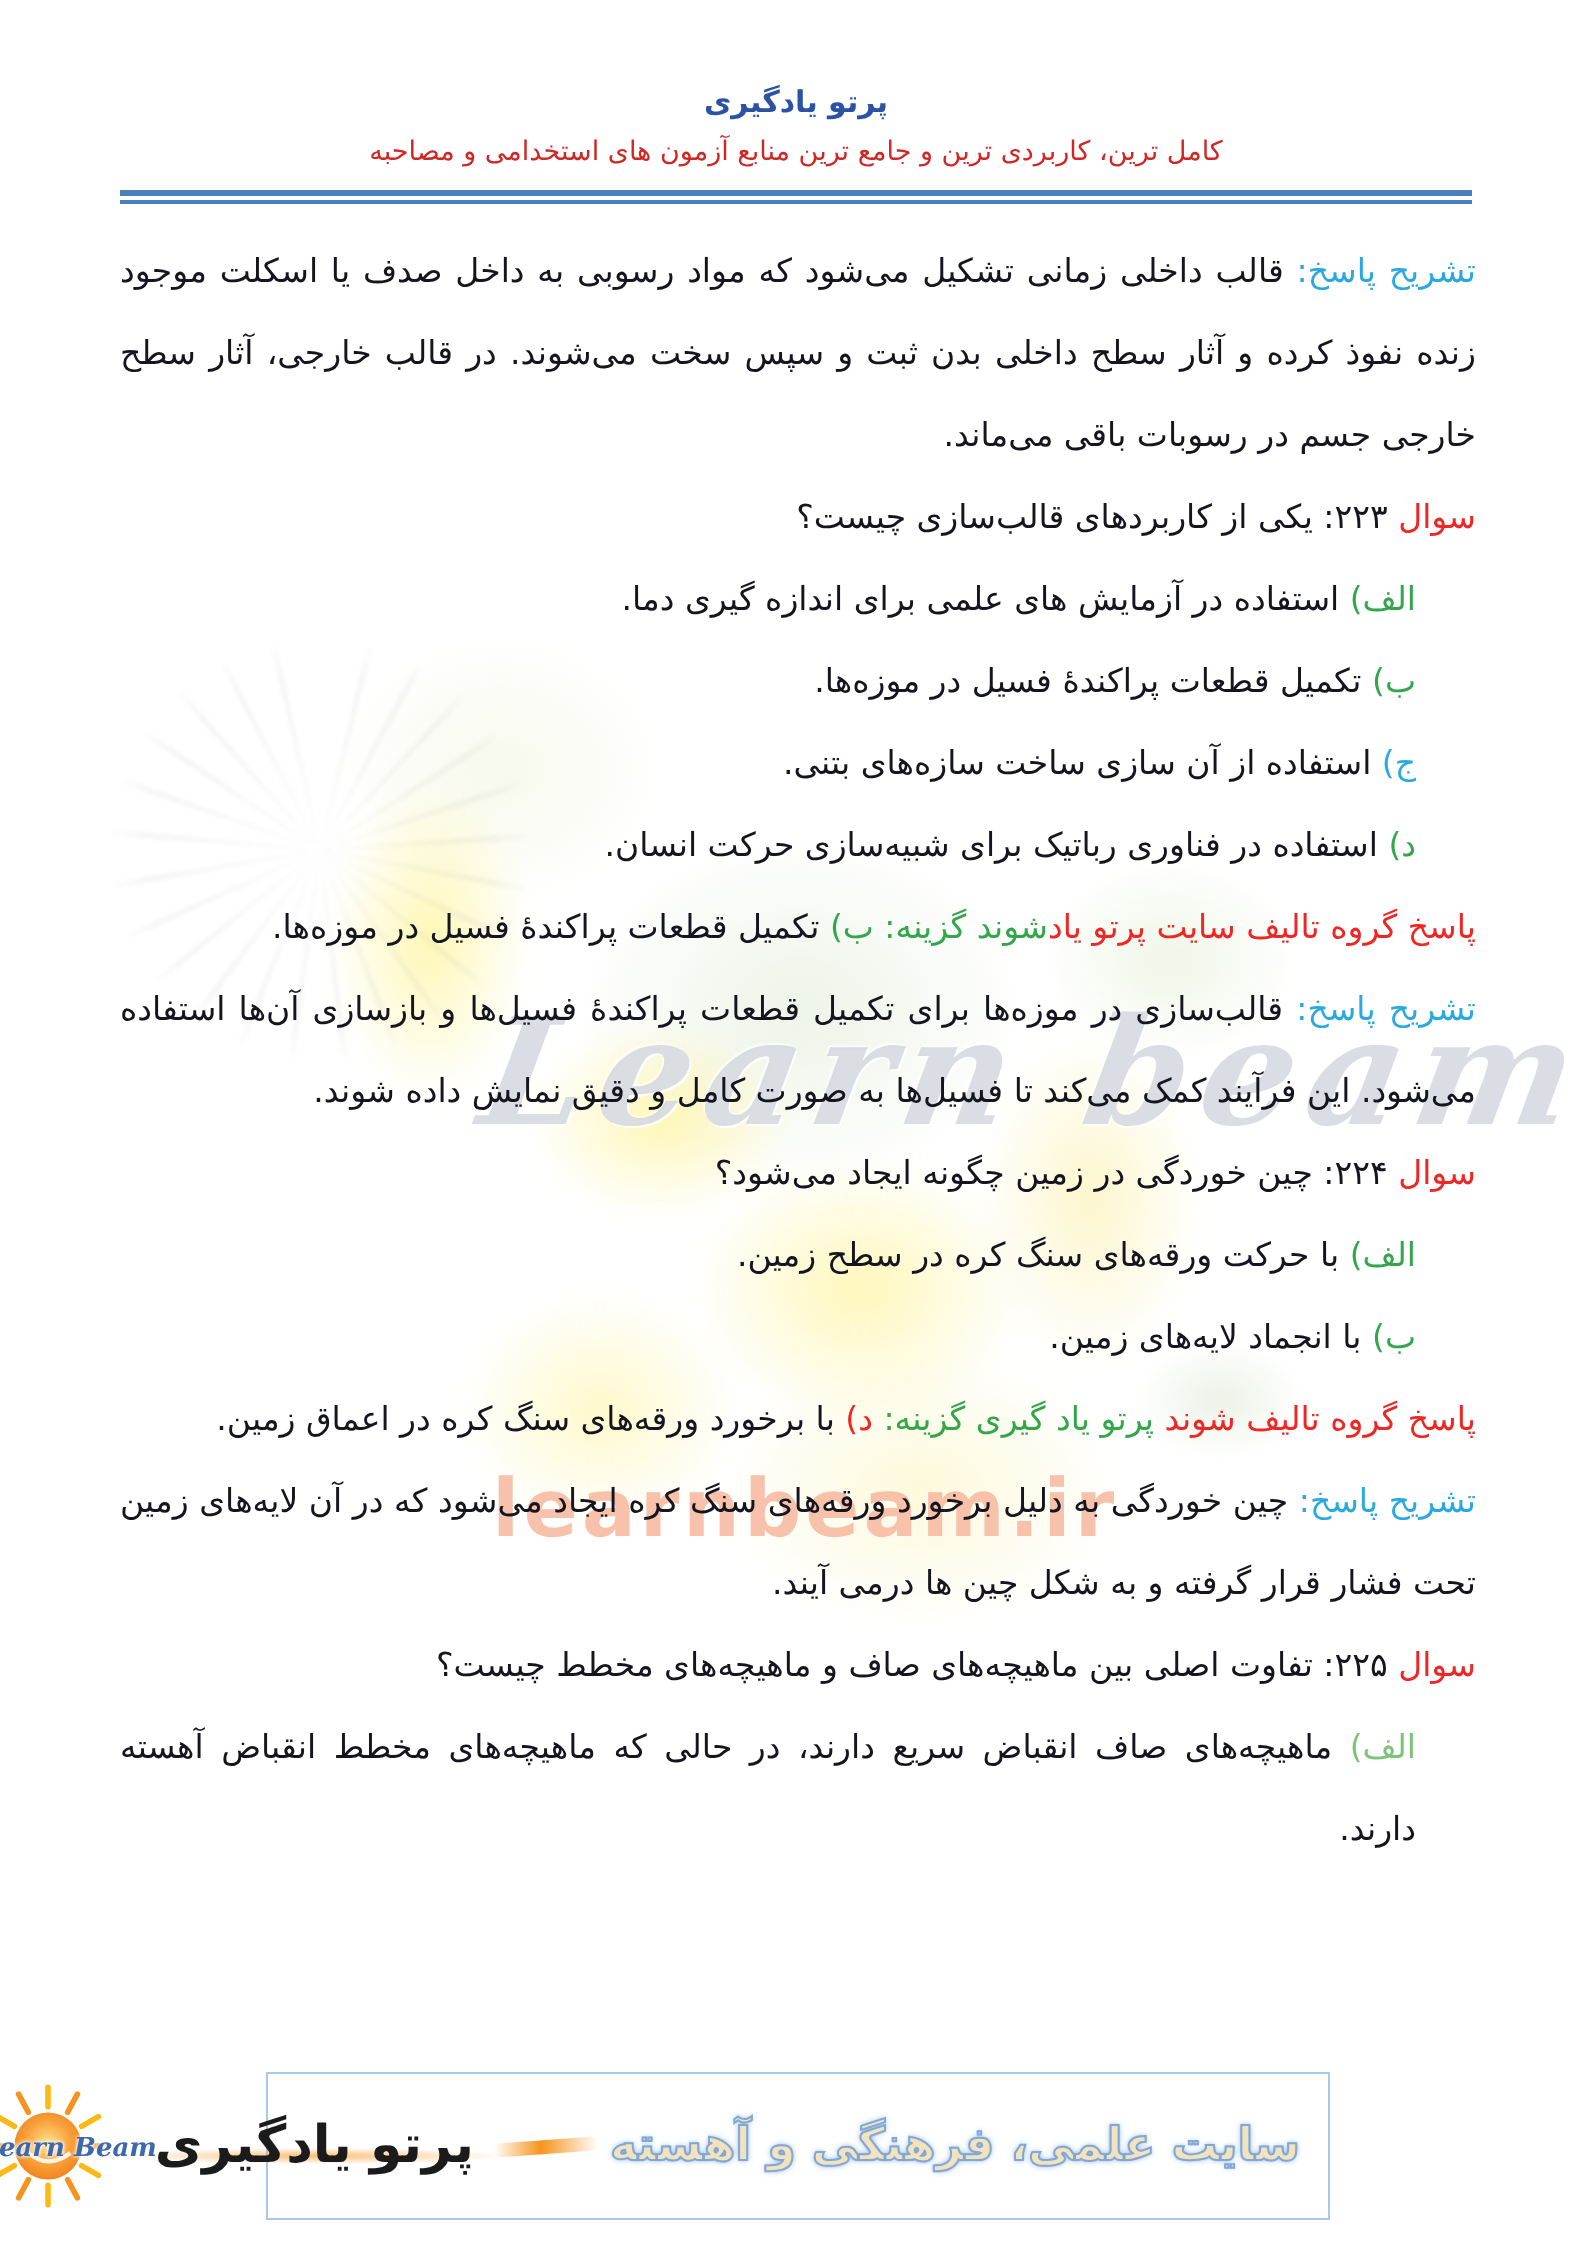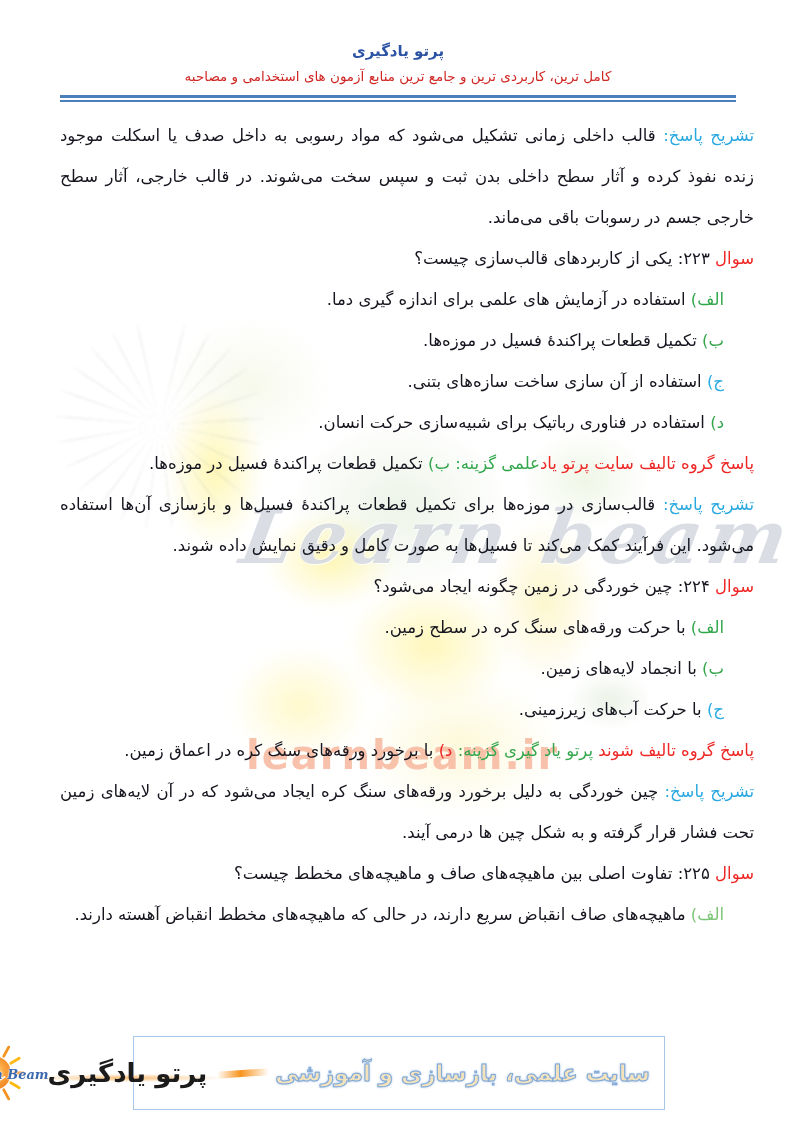--- a/index.html
+++ b/index.html
@@ -31,21 +31,21 @@
   .wm-domain{position:absolute;left:246px;top:732px;z-index:1;font-weight:bold;font-size:40px;letter-spacing:2px;
     color:rgba(246,178,150,.8);text-shadow:0 0 5px rgba(255,255,255,.65);white-space:nowrap;}
 
   
   .hdr{position:relative;z-index:2;text-align:center;padding-top:42px;}
   .hdr-site{font-size:15px;font-weight:bold;color:#2b52a3;}
   .hdr-tag{font-size:13.5px;font-weight:normal;color:#d02724;margin-top:8px;}
   .divider{margin:11px 60px 0 60px;height:2px;border-top:3px solid #4a7ebc;border-bottom:2px solid #4a7ebc;}
 
   
-  .doc{position:relative;z-index:2;direction:rtl;padding:13px 42px 0 60px;font-size:16.5px;line-height:41px;
+  .doc{position:relative;z-index:2;direction:rtl;padding:13px 58px 0 60px;font-size:16.5px;line-height:41px;
        text-align:justify;}
   .doc p{margin:0;}
   .doc p.opt{padding-right:30px;}
   .lbl-cyan{color:#2aa9e0;}
   .lbl-red{color:#ee2624;margin-top:15px;}
   .c-green{color:#33a64c;}
   .c-lgreen{color:#7cc576;}
   .c-cyan{color:#29abe2;}
   .c-red{color:#ee2624;}
 
@@ -85,38 +85,37 @@
 
   <div class="doc">
 
     <p><span class="lbl-cyan">تشریح پاسخ:</span> <span>قالب داخلی زمانی تشکیل می‌شود که مواد رسوبی به داخل صدف یا اسکلت موجود زنده نفوذ کرده و آثار سطح داخلی بدن ثبت و سپس سخت می‌شوند. در قالب خارجی، آثار سطح خارجی جسم در رسوبات باقی می‌ماند.</span></p>
 
     <p><span class="lbl-red">سوال</span> <span>۲۲۳:</span> <span>یکی از کاربردهای قالب‌سازی چیست؟</span></p>
     <p class="opt"><span class="c-green">الف)</span> <span>استفاده در آزمایش های علمی برای اندازه گیری دما.</span></p>
     <p class="opt"><span class="c-green">ب)</span> <span>تکمیل قطعات پراکندهٔ فسیل در موزه‌ها.</span></p>
     <p class="opt"><span class="c-cyan">ج)</span> <span>استفاده از آن سازی ساخت سازه‌های بتنی.</span></p>
     <p class="opt"><span class="c-green">د)</span> <span>استفاده در فناوری رباتیک برای شبیه‌سازی حرکت انسان.</span></p>
-    <p><span class="lbl-red">پاسخ گروه تالیف سایت پرتو یاد</span><span class="c-green">علمی گزینه:</span> <span class="c-green">ب)</span> <span>تکمیل قطعات پراکندهٔ فسیل در موزه‌ها.</span></p>
+    <p><span class="lbl-red">پاسخ گروه تالیف سایت پرتو یاد</span><span class="c-green">شوند گزینه:</span> <span class="c-green">ب)</span> <span>تکمیل قطعات پراکندهٔ فسیل در موزه‌ها.</span></p>
     <p><span class="lbl-cyan">تشریح پاسخ:</span> <span>قالب‌سازی در موزه‌ها برای تکمیل قطعات پراکندهٔ فسیل‌ها و بازسازی آن‌ها استفاده می‌شود. این فرآیند کمک می‌کند تا فسیل‌ها به صورت کامل و دقیق نمایش داده شوند.</span></p>
 
     <p><span class="lbl-red">سوال</span> <span>۲۲۴:</span> <span>چین خوردگی در زمین چگونه ایجاد می‌شود؟</span></p>
     <p class="opt"><span class="c-green">الف)</span> <span>با حرکت ورقه‌های سنگ کره در سطح زمین.</span></p>
     <p class="opt"><span class="c-green">ب)</span> <span>با انجماد لایه‌های زمین.</span></p>
-    <p class="opt"><span class="c-cyan">ج)</span> <span>با حرکت آب‌های زیرزمینی.</span></p>
     <p><span class="lbl-red">پاسخ گروه تالیف شوند</span> <span class="c-green">پرتو یاد گیری گزینه:</span> <span class="c-red">د)</span> <span>با برخورد ورقه‌های سنگ کره در اعماق زمین.</span></p>
     <p><span class="lbl-cyan">تشریح پاسخ:</span> <span>چین خوردگی به دلیل برخورد ورقه‌های سنگ کره ایجاد می‌شود که در آن لایه‌های زمین تحت فشار قرار گرفته و به شکل چین ها درمی آیند.</span></p>
 
     <p><span class="lbl-red">سوال</span> <span>۲۲۵:</span> <span>تفاوت اصلی بین ماهیچه‌های صاف و ماهیچه‌های مخطط چیست؟</span></p>
     <p class="opt"><span class="c-lgreen">الف)</span> <span>ماهیچه‌های صاف انقباض سریع دارند، در حالی که ماهیچه‌های مخطط انقباض آهسته دارند.</span></p>
 
   </div>
 
   <div class="footer">
     <div class="f-inner">
-      <span class="f-tagline">سایت علمی، بازسازی و آموزشی</span>
+      <span class="f-tagline">سایت علمی، فرهنگی و آهسته</span>
       <span class="f-arrow"></span>
       <span class="f-brand">پرتو یادگیری</span>
       <span class="f-line"></span>
       <span class="f-logo">
         <svg width="70" height="66" viewBox="0 0 100 94">
           <defs>
             <radialGradient id="sg" cx="50%" cy="45%" r="60%">
               <stop offset="0%" stop-color="#ffe08a"></stop>
               <stop offset="55%" stop-color="#f9a13b"></stop>
               <stop offset="100%" stop-color="#ef7f1a"></stop>

